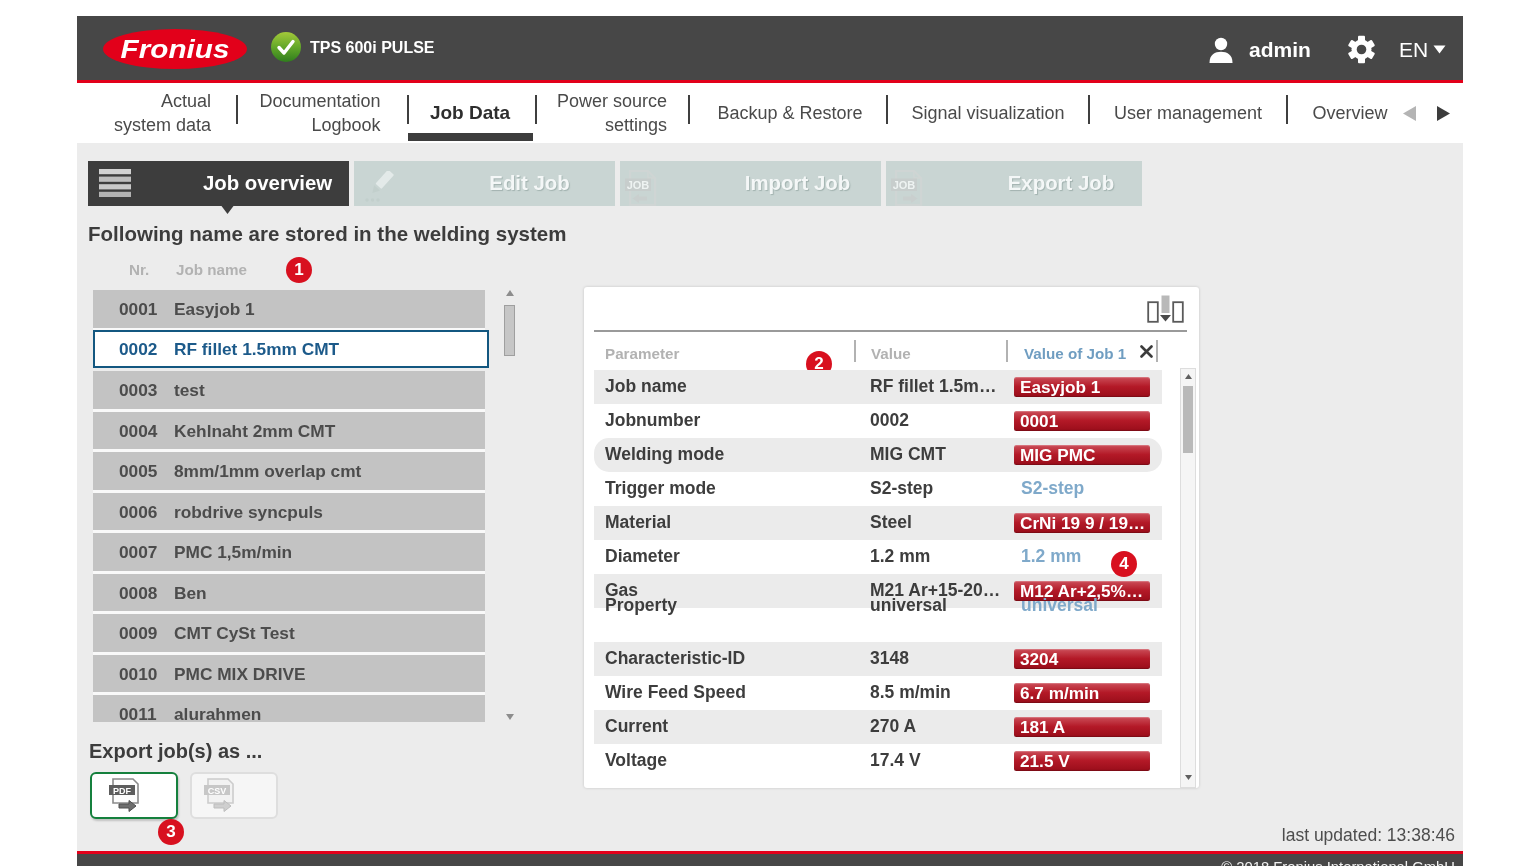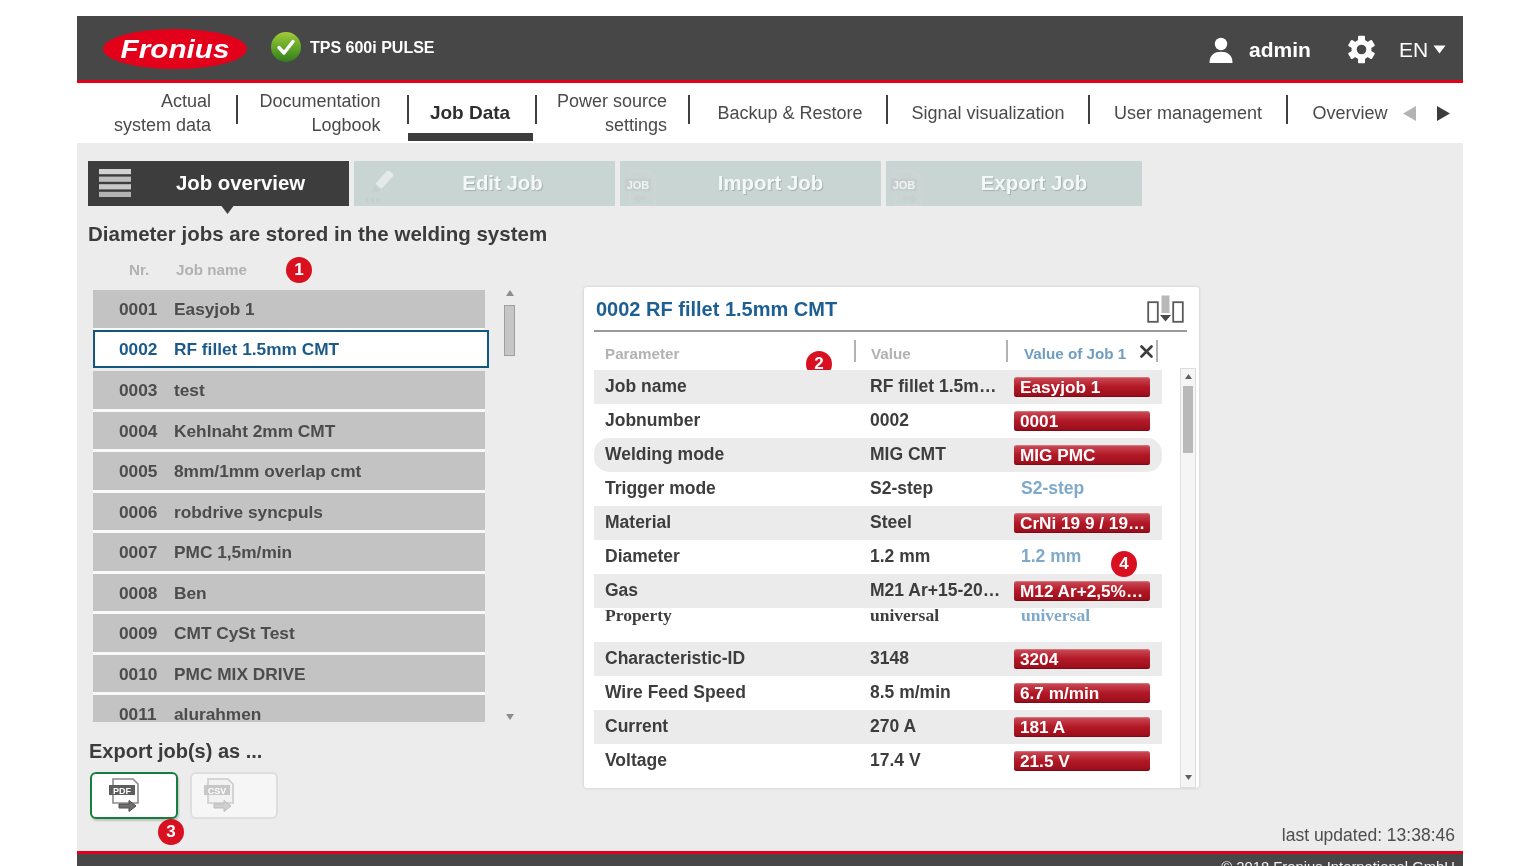--- a/index.html
+++ b/index.html
@@ -8,21 +8,21 @@
   .abs{position:absolute;}
   
   #header{left:0;top:0;width:1386px;height:64px;background:#474747;}
   #redline1{left:0;top:64px;width:1386px;height:3px;background:#e2001a;}
   #nav{left:0;top:67px;width:1386px;height:60px;background:#ffffff;}
   .navitem{position:absolute;top:0;height:60px;display:flex;align-items:center;justify-content:center;text-align:right;color:#4a4a4a;font-size:18px;line-height:24px;}
   .navsep{position:absolute;top:12px;width:2px;height:29px;background:#3f3f3f;}
   #content{left:0;top:127px;width:1386px;height:708px;background:#ececec;}
   
   .stab{position:absolute;top:18px;height:45px;}
-  .stabtxt{position:absolute;top:0;height:45px;display:flex;align-items:center;justify-content:center;font-weight:bold;font-size:20.4px;}
+  .stabtxt{position:absolute;top:0;height:45px;display:flex;align-items:center;justify-content:center;font-weight:bold;font-size:20.4px;padding-left:27px;}
   
   .jrow{position:absolute;left:16px;width:392px;height:37.5px;background:#c3c3c3;color:#4c4c4c;font-weight:bold;font-size:17.3px;box-shadow:0 3px 0 #f9f9f9;}
   .jnum{position:absolute;left:26px;top:9px;}
   .jname{position:absolute;left:81px;top:9px;}
   .badge{position:absolute;width:26px;height:26px;border-radius:50%;background:#d8101f;color:#fff;font-weight:bold;font-size:17px;display:flex;align-items:center;justify-content:center;}
   
   #panel{left:507px;top:144px;width:615px;height:501px;background:#fff;border-radius:3px;box-shadow:0 0 3px rgba(0,0,0,0.18);}
   .prow{position:absolute;left:10px;width:568px;height:34px;}
   .prow.g{background:#ebebeb;}
   .plabel{position:absolute;left:11px;top:6.5px;font-weight:bold;font-size:17.5px;color:#3d3d3d;}
@@ -143,21 +143,21 @@
       <svg style="position:absolute;left:4px;top:8px;" width="36" height="38" viewBox="0 0 36 38">
         <path d="M6 2 L24 2 L31 9 L31 36 L6 36 Z" fill="none" stroke="#cfd5d4" stroke-width="2.2"></path>
         <path d="M24 2 L24 9 L31 9" fill="none" stroke="#cfd5d4" stroke-width="1.6"></path>
         <rect x="1" y="9.5" width="26" height="12.5" fill="#c7cdcc"></rect>
         <text x="14" y="19.5" text-anchor="middle" font-size="11" font-weight="bold" fill="#eef3f2" font-family="Liberation Sans,sans-serif">JOB</text>
         <path d="M13 27.5 L13 31.5 L21 31.5 L21 34 L27.5 29.5 L21 25 L21 27.5 Z" fill="#c9cfce"></path>
       </svg>
       <div class="stabtxt" style="left:40px;width:216px;color:#f4f7f7;text-shadow:1px 1px 1px rgba(130,150,145,0.55);">Export Job</div>
     </div>
 
-    <div style="position:absolute;left:11px;top:79px;font-weight:bold;font-size:20.5px;color:#3c3c3c;">Diameter jobs are stored in the welding system</div>
+    <div style="position:absolute;left:11px;top:79px;font-weight:bold;font-size:20.5px;color:#3c3c3c;">Following name are stored in the welding system</div>
 
     <div style="position:absolute;left:52px;top:118px;font-weight:bold;font-size:15.2px;color:#b2b2b2;">Nr.</div>
     <div style="position:absolute;left:99px;top:118px;font-weight:bold;font-size:15.2px;color:#b2b2b2;">Job name</div>
     <div class="badge" style="left:209px;top:114px;">1</div>
 
     <div id="joblist">
       <div class="jrow" style="top:147px;">
           <span class="jnum">0001</span>
           <span class="jname">Easyjob 1</span>
         </div>
@@ -224,21 +224,20 @@
       <svg style="position:absolute;left:10px;top:4px;" width="36" height="36" viewBox="0 0 36 36">
         <path d="M6 1 L26 1 L31 6 L31 25 L6 25 Z" fill="#f2f2f2" stroke="#cccccc" stroke-width="1.6"></path>
         <rect x="2" y="7" width="26" height="10" fill="#c7c7c7"></rect>
         <text x="15" y="15.5" text-anchor="middle" font-size="9" font-weight="bold" fill="#fff" font-family="Liberation Sans,sans-serif">CSV</text>
         <path d="M12 26 L22 26 L22 22.5 L29 28 L22 33.5 L22 30 L12 30 Z" fill="#cfcfcf" stroke="#bdbdbd" stroke-width="1"></path>
       </svg>
     </div>
     <div class="badge" style="left:81px;top:676px;">3</div>
 
     <div class="abs" id="panel">
-      <div style="position:absolute;left:12px;top:11px;font-weight:bold;font-size:20px;color:#1d5f93;">0002 RF fillet 1.5mm CMT</div>
 
       <svg style="position:absolute;left:562px;top:8px;" width="40" height="30" viewBox="0 0 40 30">
         <rect x="2.2" y="7.2" width="9.6" height="19.6" fill="#fff" stroke="#5a5a5a" stroke-width="1.8"></rect>
         <rect x="27.2" y="7.2" width="9.6" height="19.6" fill="#fff" stroke="#5a5a5a" stroke-width="1.8"></rect>
         <rect x="15.5" y="0.5" width="8" height="17.5" fill="#b9b9b9"></rect>
         <path d="M14 20 L25 20 L19.5 26.5 Z" fill="#4a4a4a"></path>
       </svg>
       <div style="position:absolute;left:10px;top:43px;width:593px;height:1.6px;background:#9a9a9a;"></div>
 
       <div style="position:absolute;left:21px;top:58px;font-weight:bold;font-size:15.2px;color:#b2b2b2;">Parameter</div>
@@ -280,21 +279,21 @@
       <div class="prow" style="top:252.5px;">
           <span class="plabel">Diameter</span>
           <span class="pval">1.2 mm</span>
           <span class="pblue">1.2 mm</span>
         </div>
       <div class="prow g" style="top:286.5px;">
           <span class="plabel">Gas</span>
           <span class="pval">M21 Ar+15-20…</span>
           <span class="pbadge">M12 Ar+2,5%…</span>
         </div>
-      <div class="prow" style="top:311px;font-family:Liberation Serif, serif;">
+      <div class="prow" style="top:301px;">
           <span class="plabel">Property</span>
           <span class="pval">universal</span>
           <span class="pblue">universal</span>
         </div>
       <div class="prow g" style="top:354.5px;">
           <span class="plabel">Characteristic-ID</span>
           <span class="pval">3148</span>
           <span class="pbadge">3204</span>
         </div>
       <div class="prow" style="top:388.5px;">

